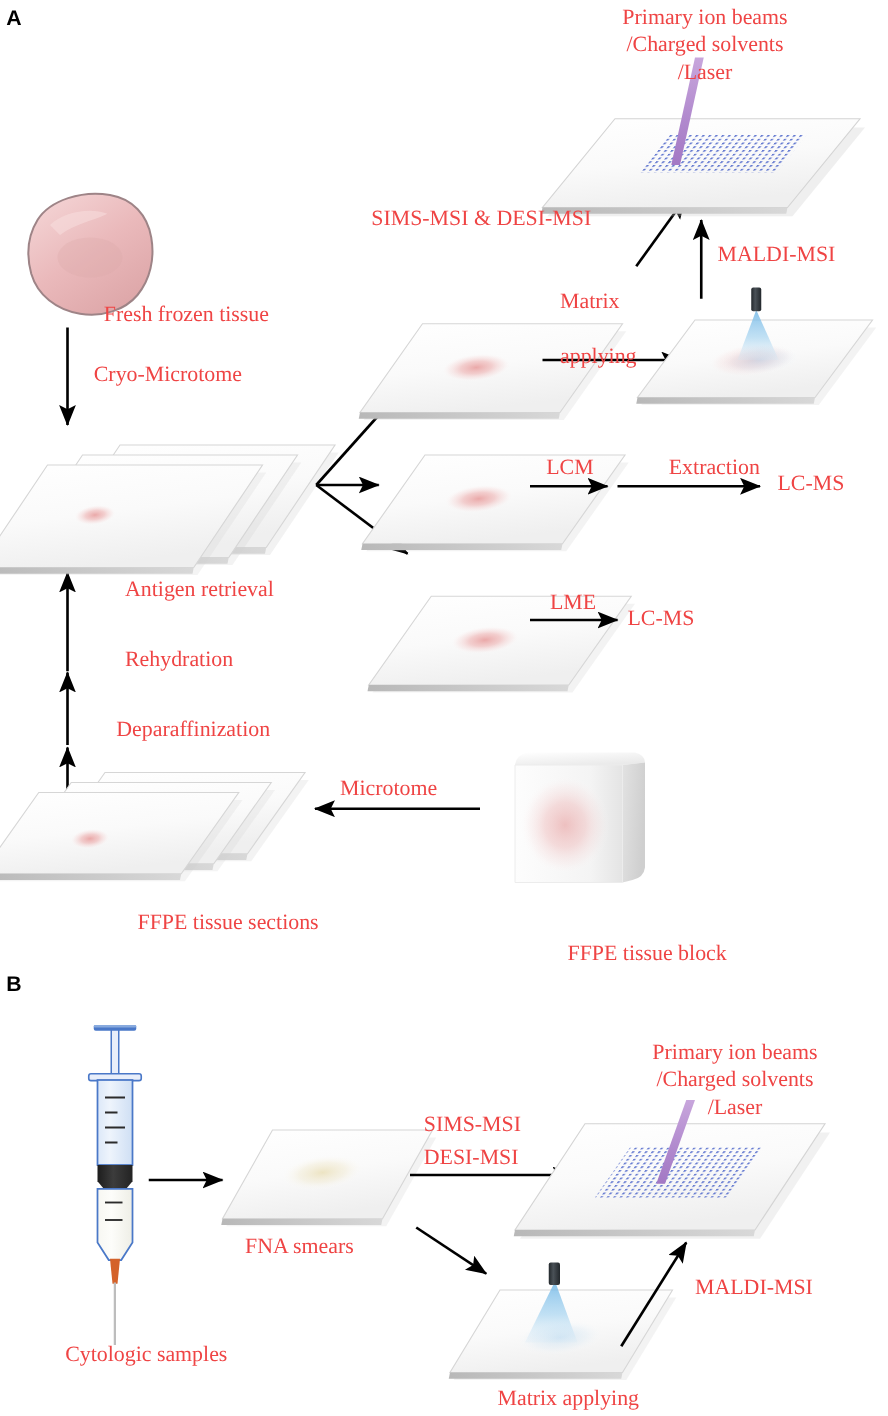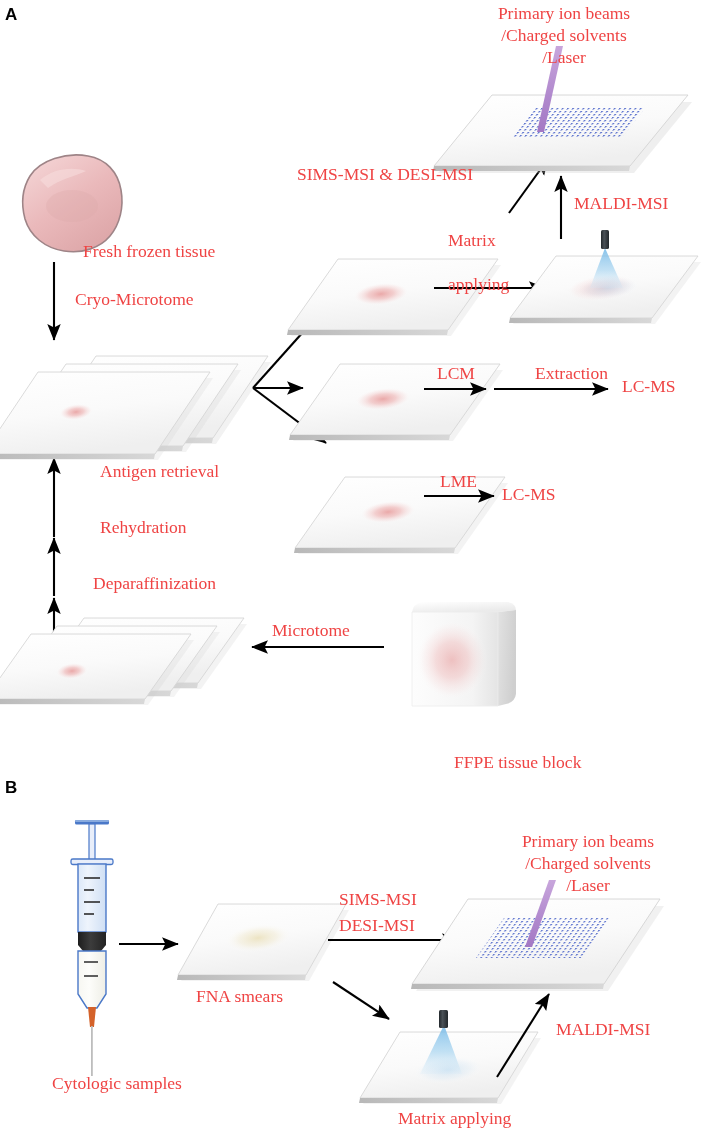--- a/index.html
+++ b/index.html
@@ -366,20 +366,21 @@
   <div class="lbl" style="left:508px; top:362px;margin-left:27px;">Extraction</div>
 
   <div class="lbl" style="left:622px; top:375px;">LC-MS</div>
 
   <div class="lbl" style="left:440px; top:470px;">LME</div>
 
   <div class="lbl" style="left:502px; top:483px;">LC-MS</div>
 
   <div class="lbl" style="left:272px; top:619px;">Microtome</div>
 
+  <div class="lbl" style="left:110px; top:726px;">FFPE tissue sections</div>
 
   <div class="lbl" style="left:454px; top:707px;margin-top:44px;">FFPE tissue block</div>
 
   <div class="lbl ctr" style="left:480px; top:830px; width:216px;">Primary ion beams</div>
   <div class="lbl ctr" style="left:480px; top:852px; width:216px;">/Charged solvents</div>
   <div class="lbl ctr" style="left:480px; top:874px; width:216px;">/Laser</div>
 
   <div class="lbl" style="left:339px; top:888px;">SIMS-MSI</div>
   <div class="lbl" style="left:339px; top:914px;">DESI-MSI</div>
 

